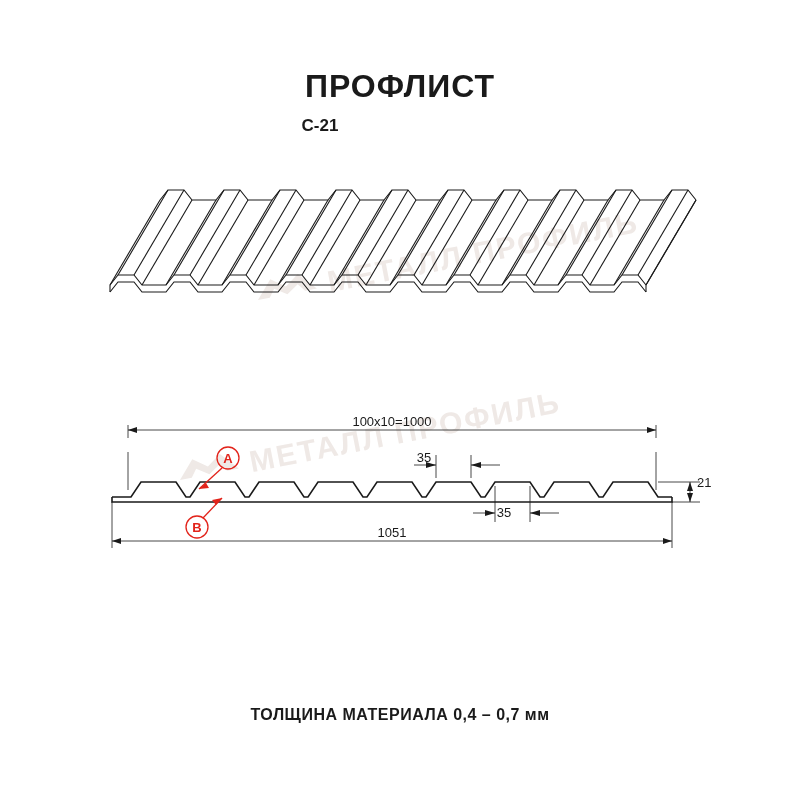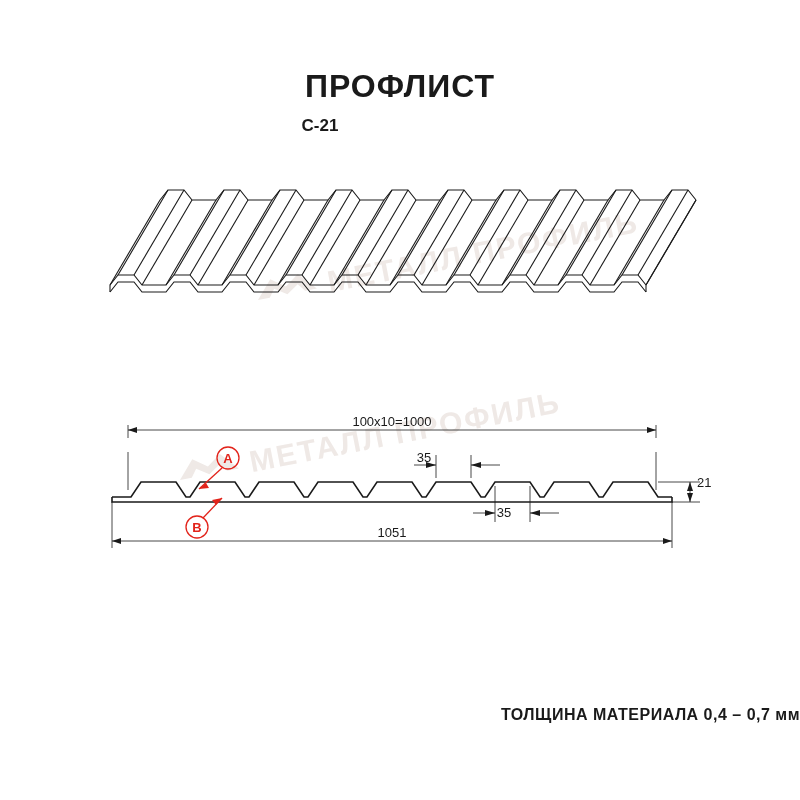--- a/index.html
+++ b/index.html
@@ -38,21 +38,21 @@
     width: 640px;
     text-align: center;
     font-size: 17px;
     font-weight: bold;
   }
   .footer-note {
     position: absolute;
     top: 706px;
     left: 0;
     width: 800px;
-    text-align: right;
+    text-align: center;
     font-size: 16px;
     font-weight: bold;
     letter-spacing: 0.5px;
   }
   .svg-layer {
     position: absolute;
     top: 0;
     left: 0;
   }
   .wm {

